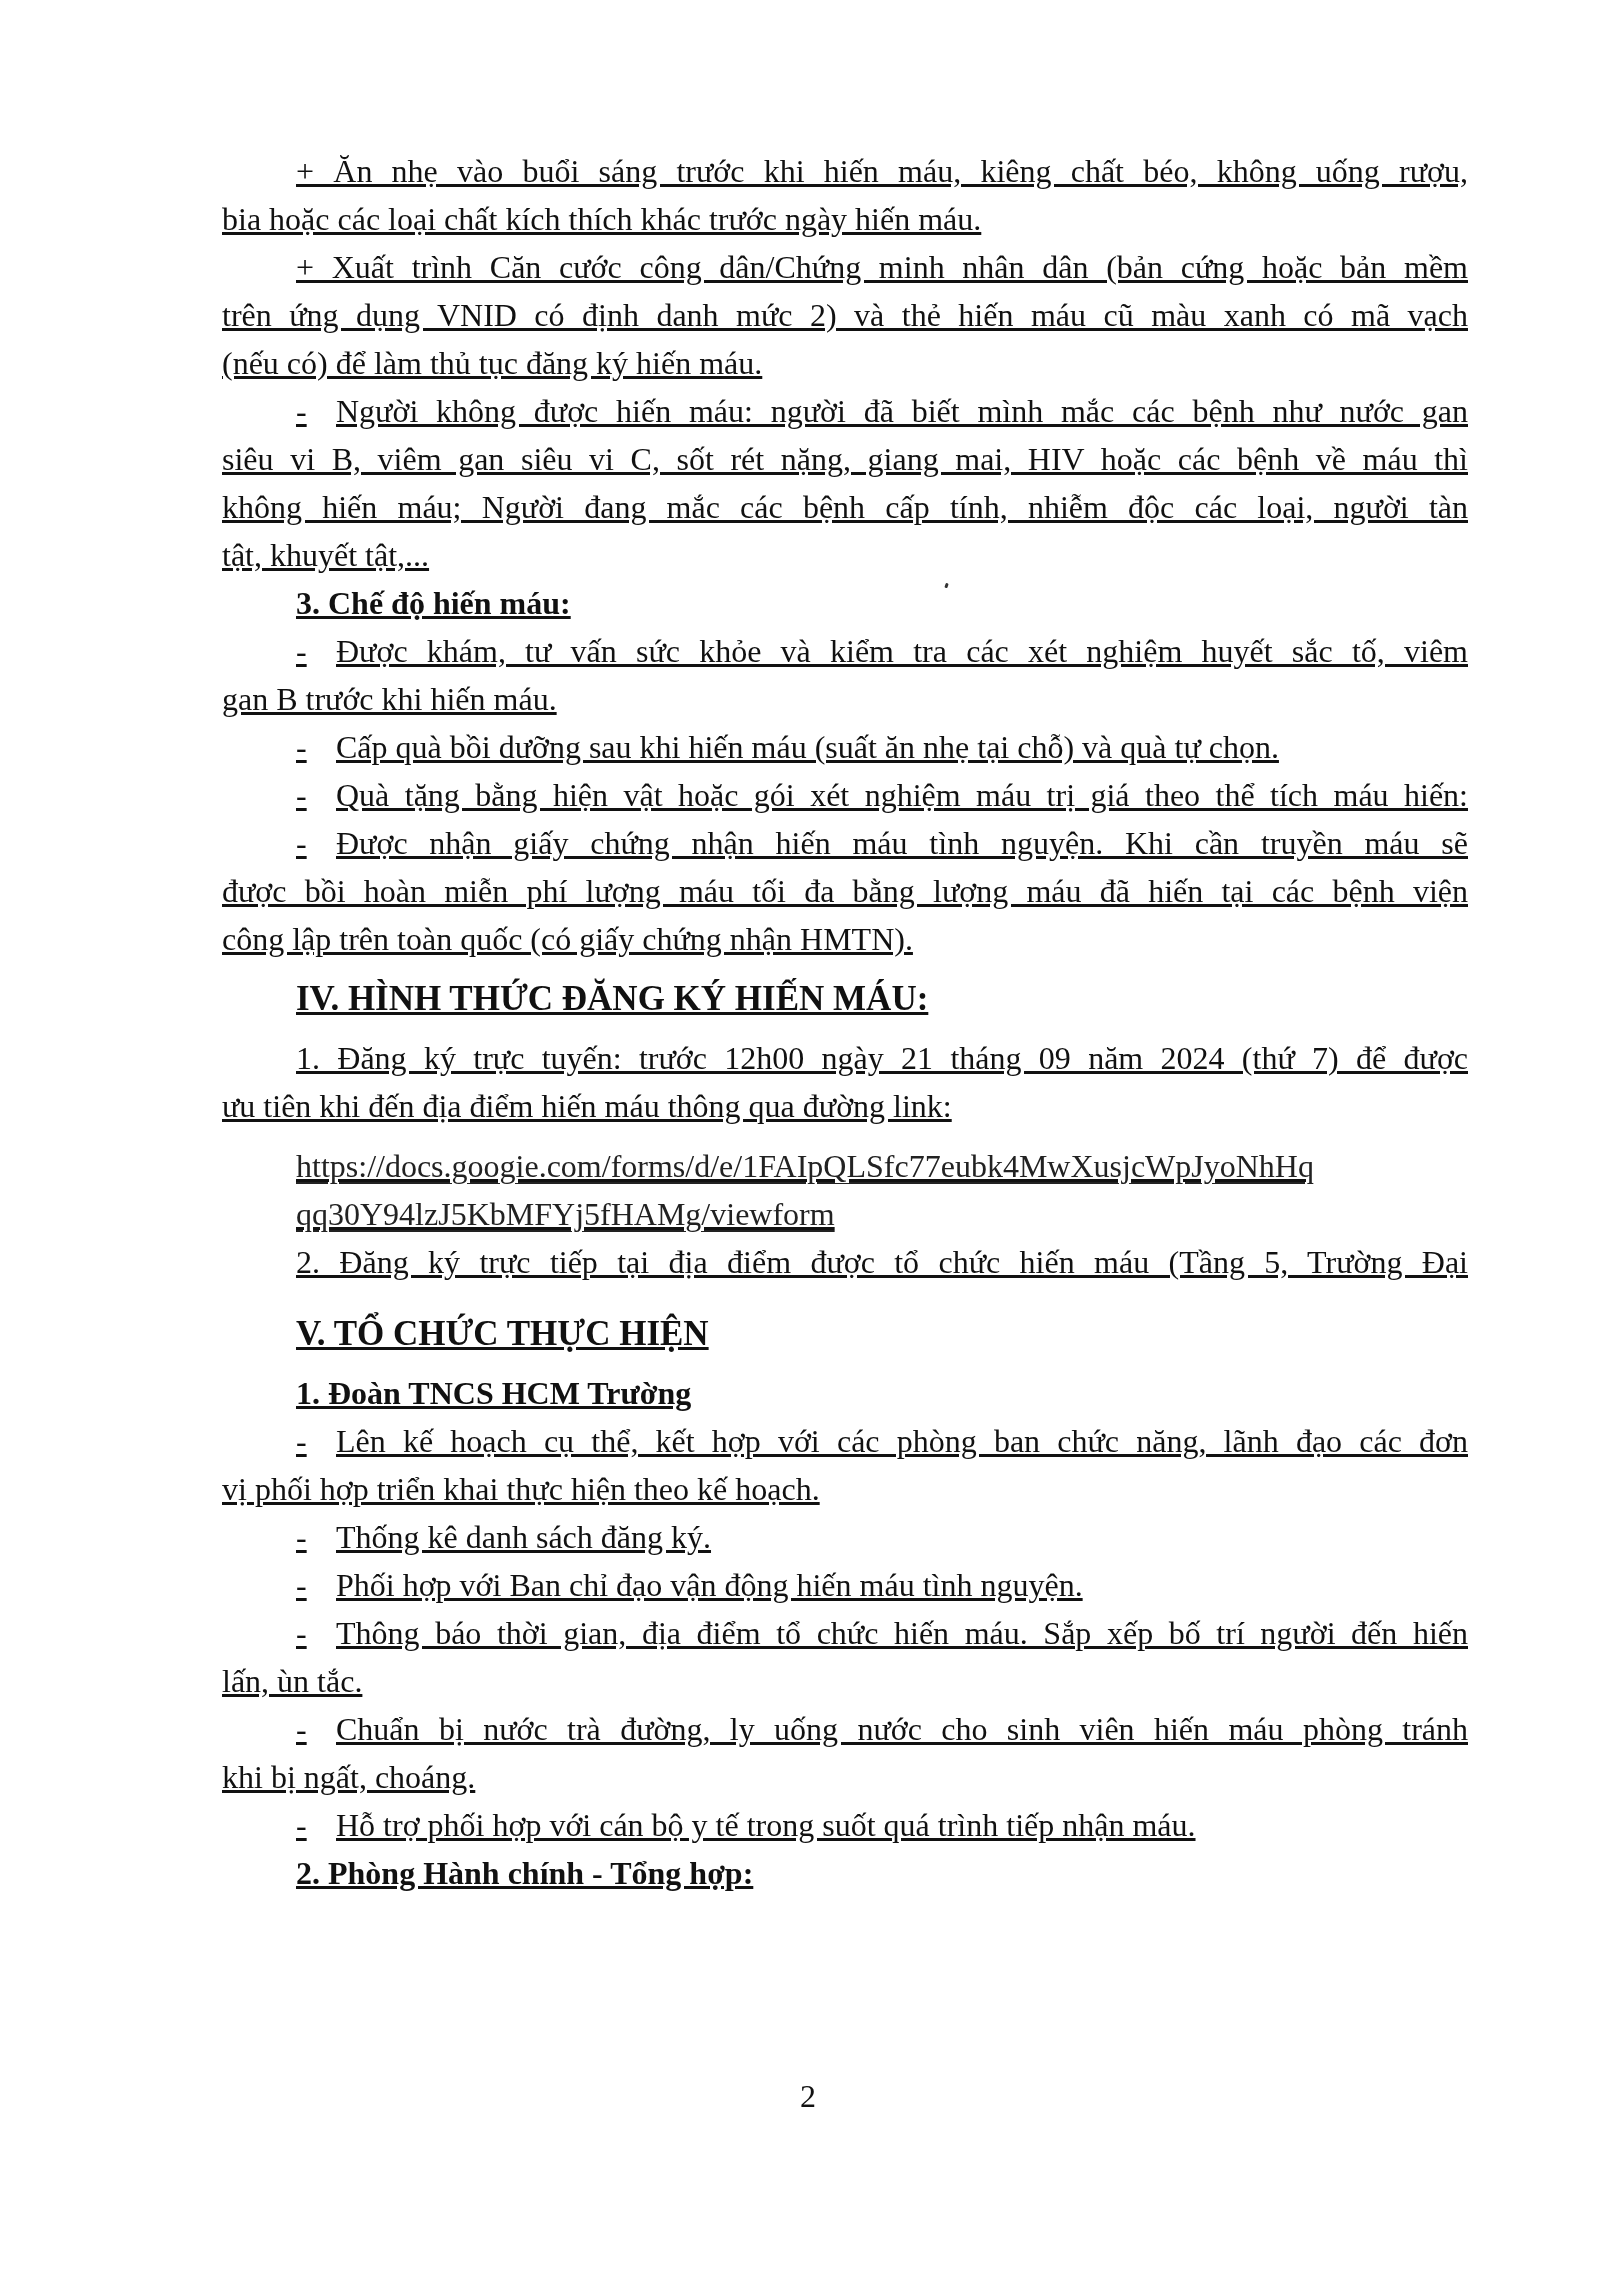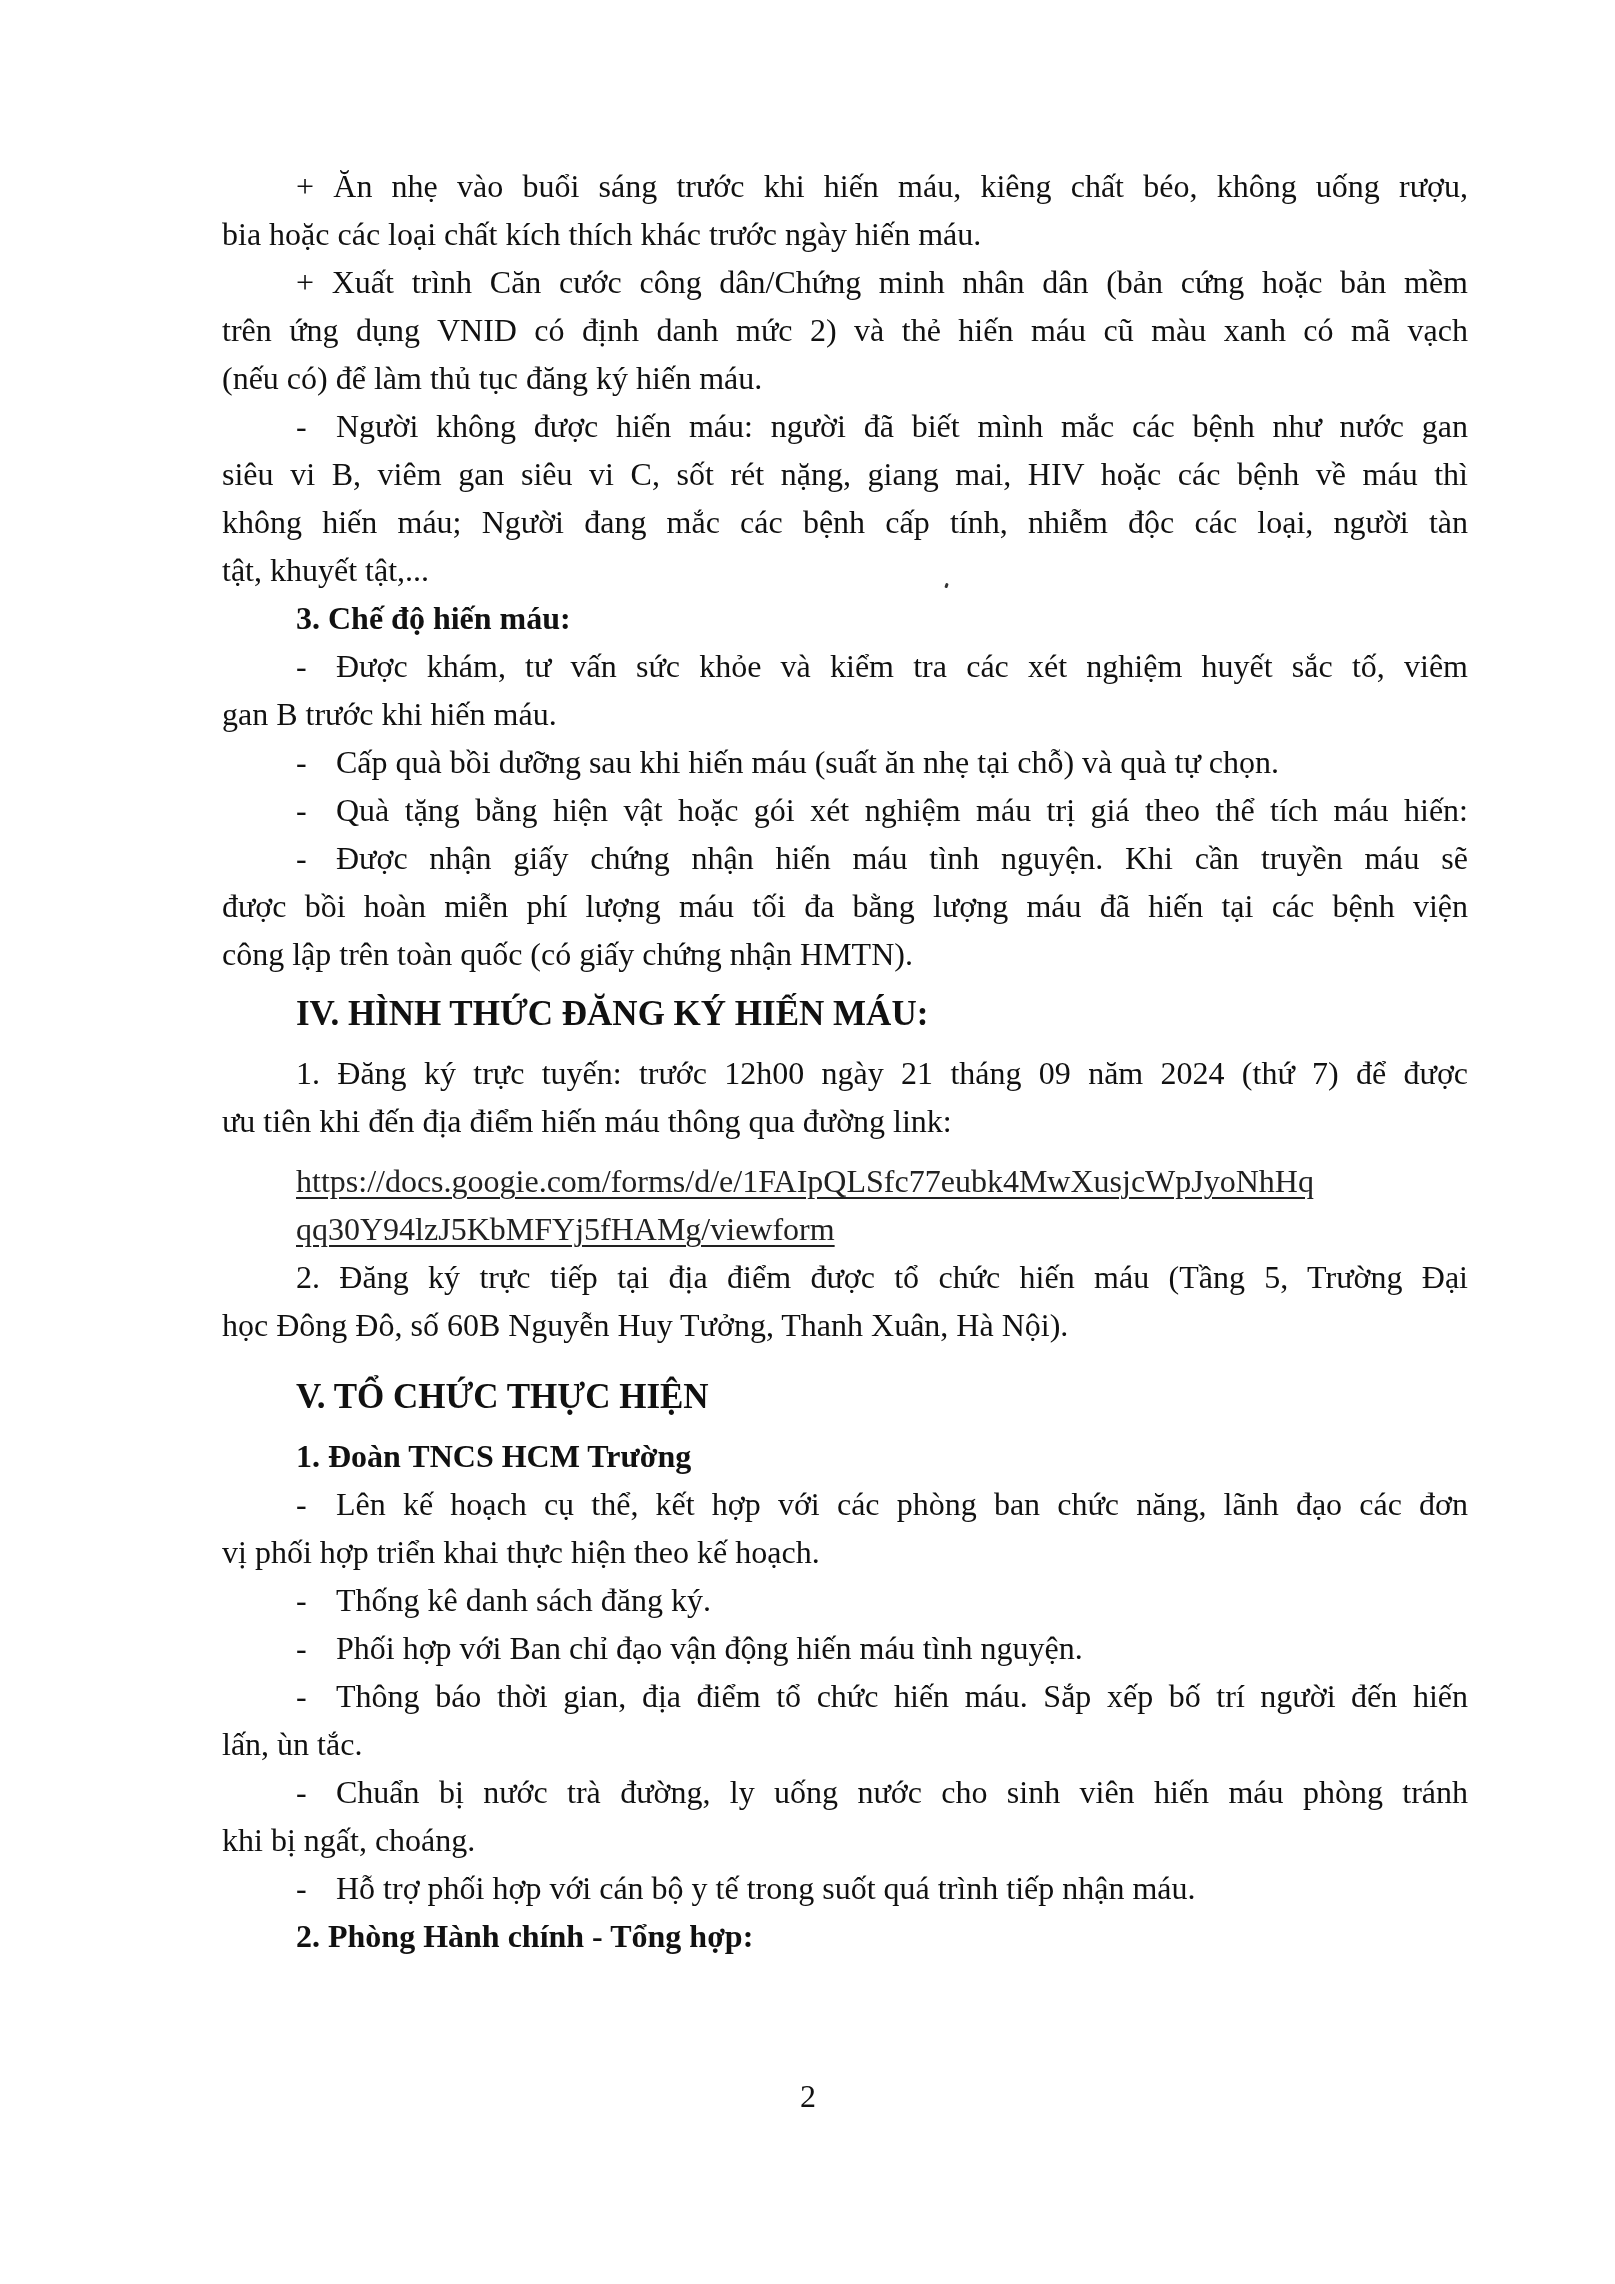--- a/index.html
+++ b/index.html
@@ -7,22 +7,23 @@
     width: 1616px;
     height: 2284px;
     position: relative;
     overflow: hidden;
     font-family: "Liberation Serif", "DejaVu Serif", serif;
     color: #111111;
   }
   .page {
     position: absolute;
     left: 222px;
-    top: 162px;
+    top: 147px;
     width: 1246px;
+    text-decoration: underline;
   }
   .line {
     font-size: 32px;
     line-height: 48px;
     text-align: justify;
     text-align-last: justify;
     white-space: nowrap;
     height: 48px;
   }
   .line.last { text-align-last: left; }
@@ -101,21 +102,20 @@
   <div class="gap-s"></div>
 
   <div class="line last ind heading">IV. HÌNH THỨC ĐĂNG KÝ HIẾN MÁU:</div>
   <div class="gap-s"></div>
   <div class="line ind">1. Đăng ký trực tuyến: trước 12h00 ngày 21 tháng 09 năm 2024 (thứ 7) để được</div>
   <div class="line last">ưu tiên khi đến địa điểm hiến máu thông qua đường link:</div>
   <div class="gap-s"></div>
   <div class="line ind"><span class="link">https://docs.googie.com/forms/d/e/1FAIpQLSfc77eubk4MwXusjcWpJyoNhHq</span></div>
   <div class="line last ind"><span class="link">qq30Y94lzJ5KbMFYj5fHAMg/viewform</span></div>
   <div class="line ind">2. Đăng ký trực tiếp tại địa điểm được tổ chức hiến máu (Tầng 5, Trường Đại</div>
-  <div class="line last">học Đông Đô, số 60B Nguyễn Huy Tưởng, Thanh Xuân, Hà Nội).</div>
 
   <div class="gap-m"></div>
 
   <div class="line last ind heading">V. TỔ CHỨC THỰC HIỆN</div>
   <div class="gap-s"></div>
   <div class="line last ind bold">1. Đoàn TNCS HCM Trường</div>
 
   <div class="line dash-line">
     <span class="dash">-</span>
     <span class="txt">Lên kế hoạch cụ thể, kết hợp với các phòng ban chức năng, lãnh đạo các đơn</span>

